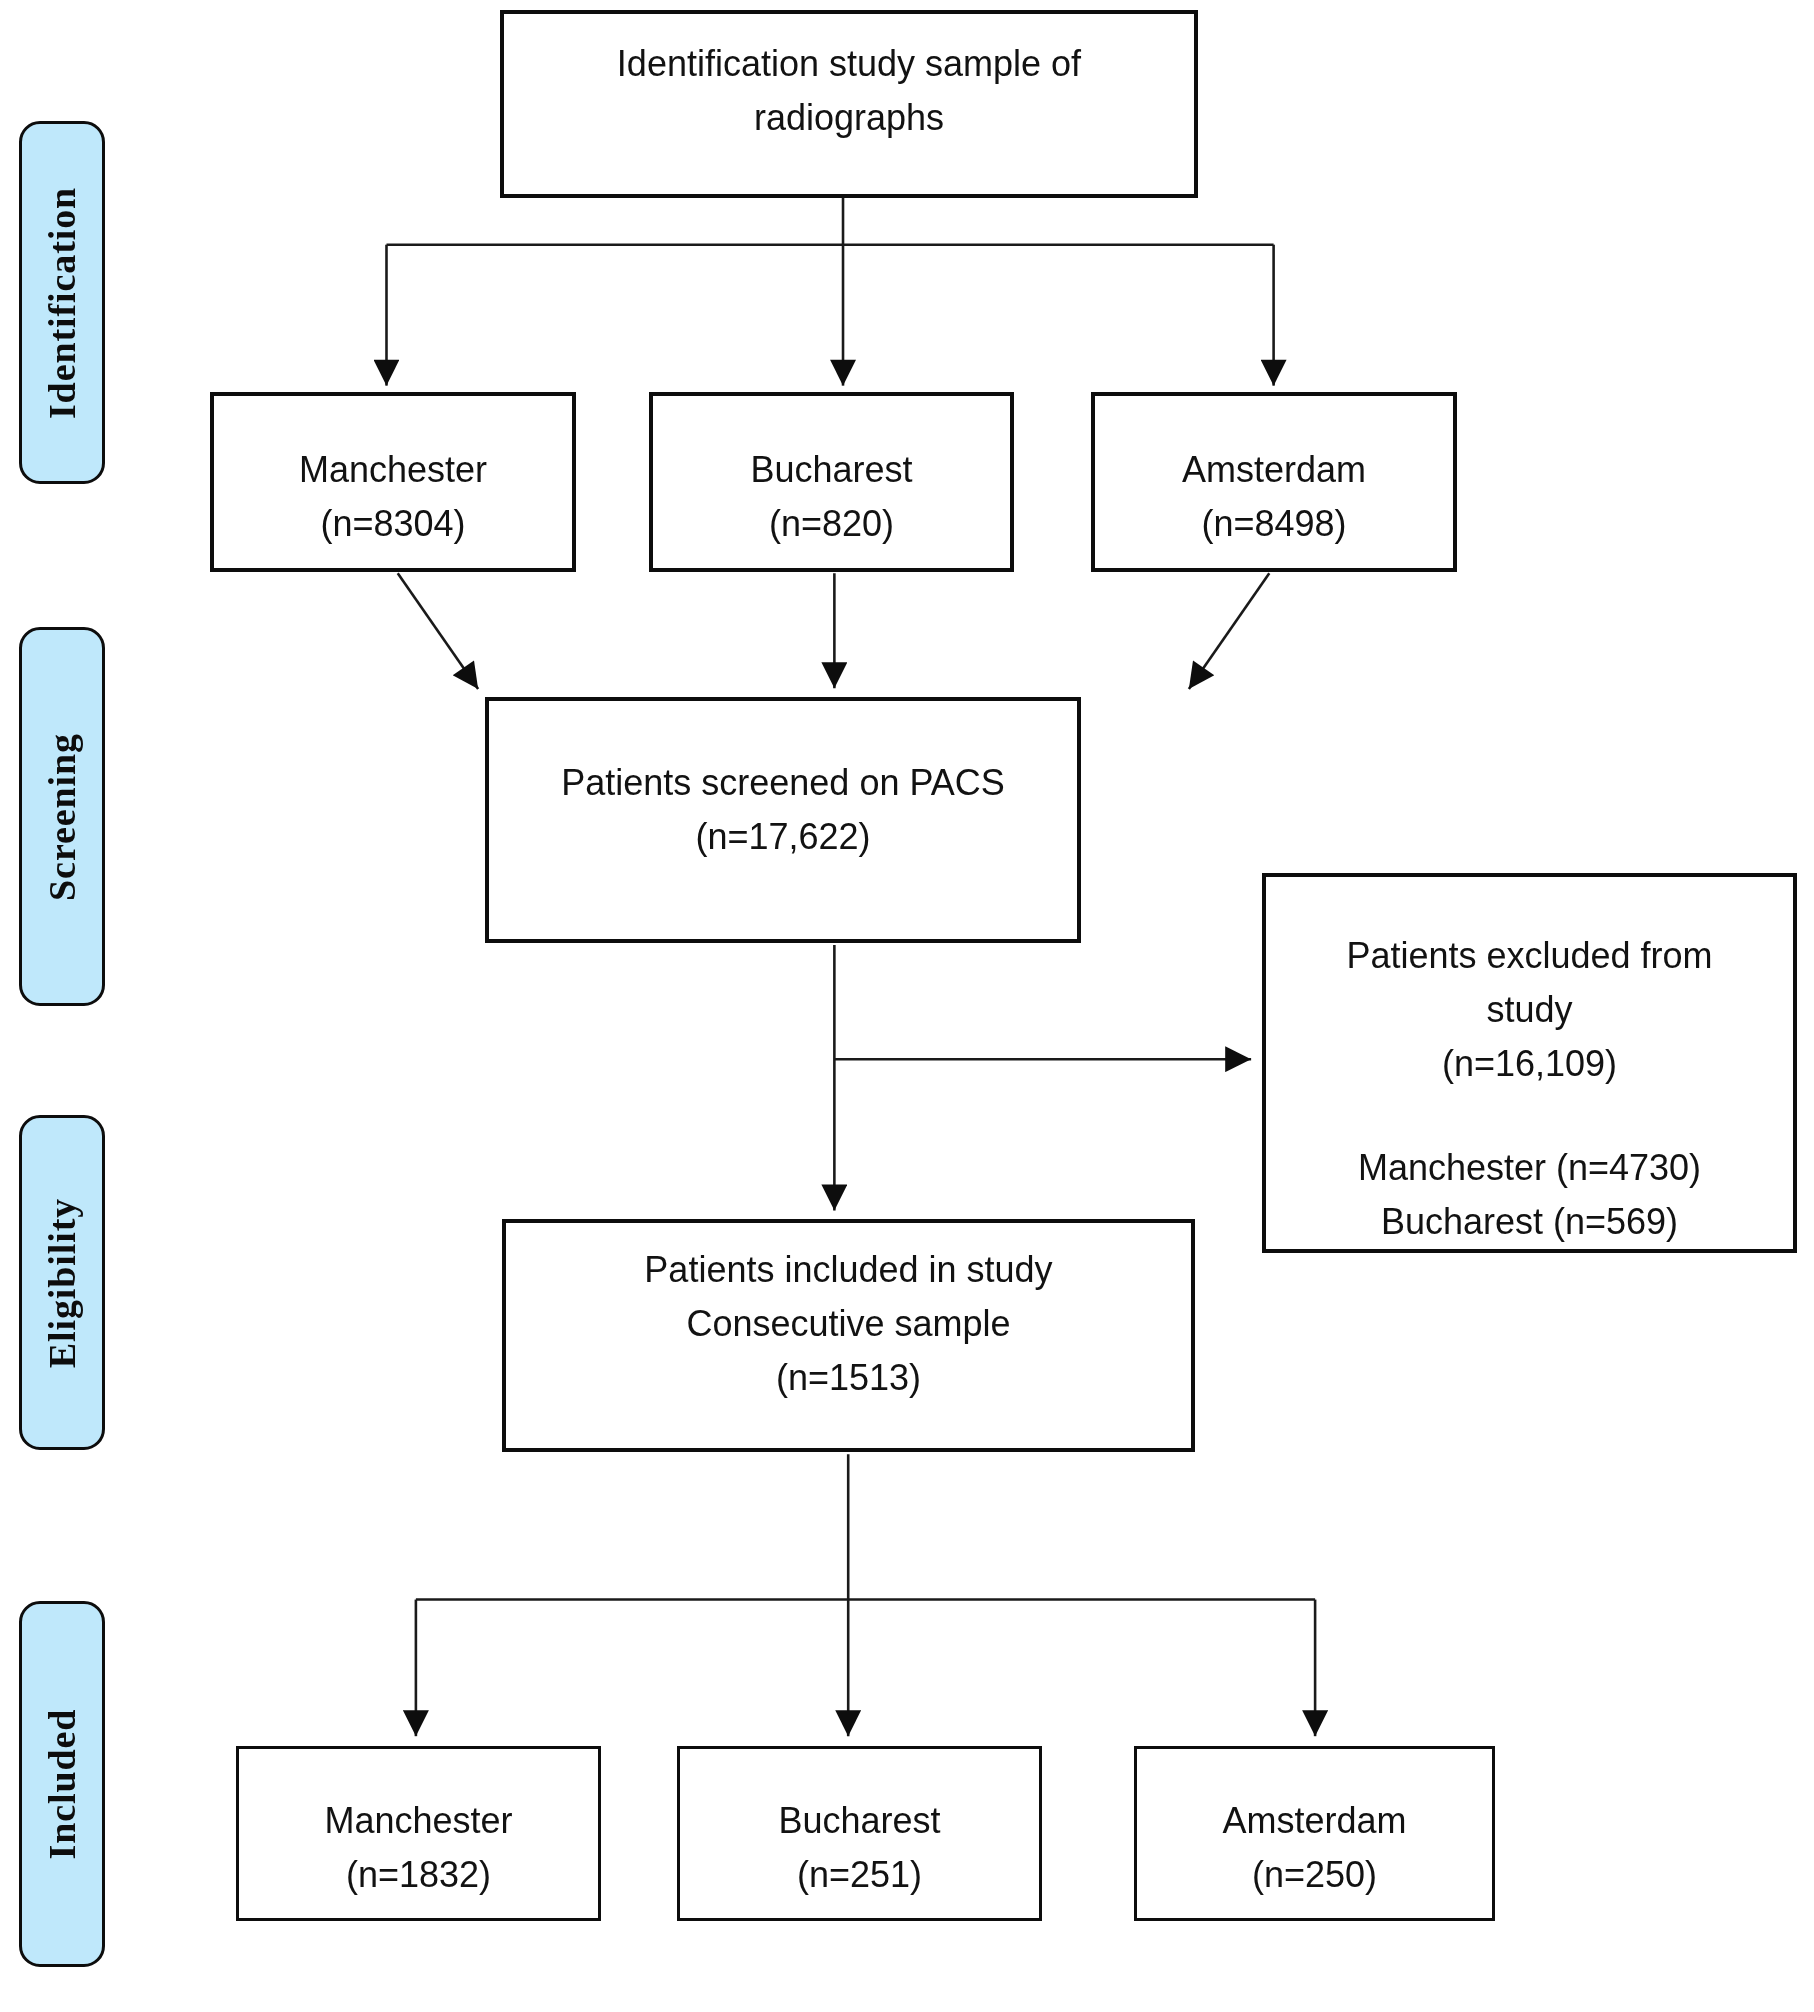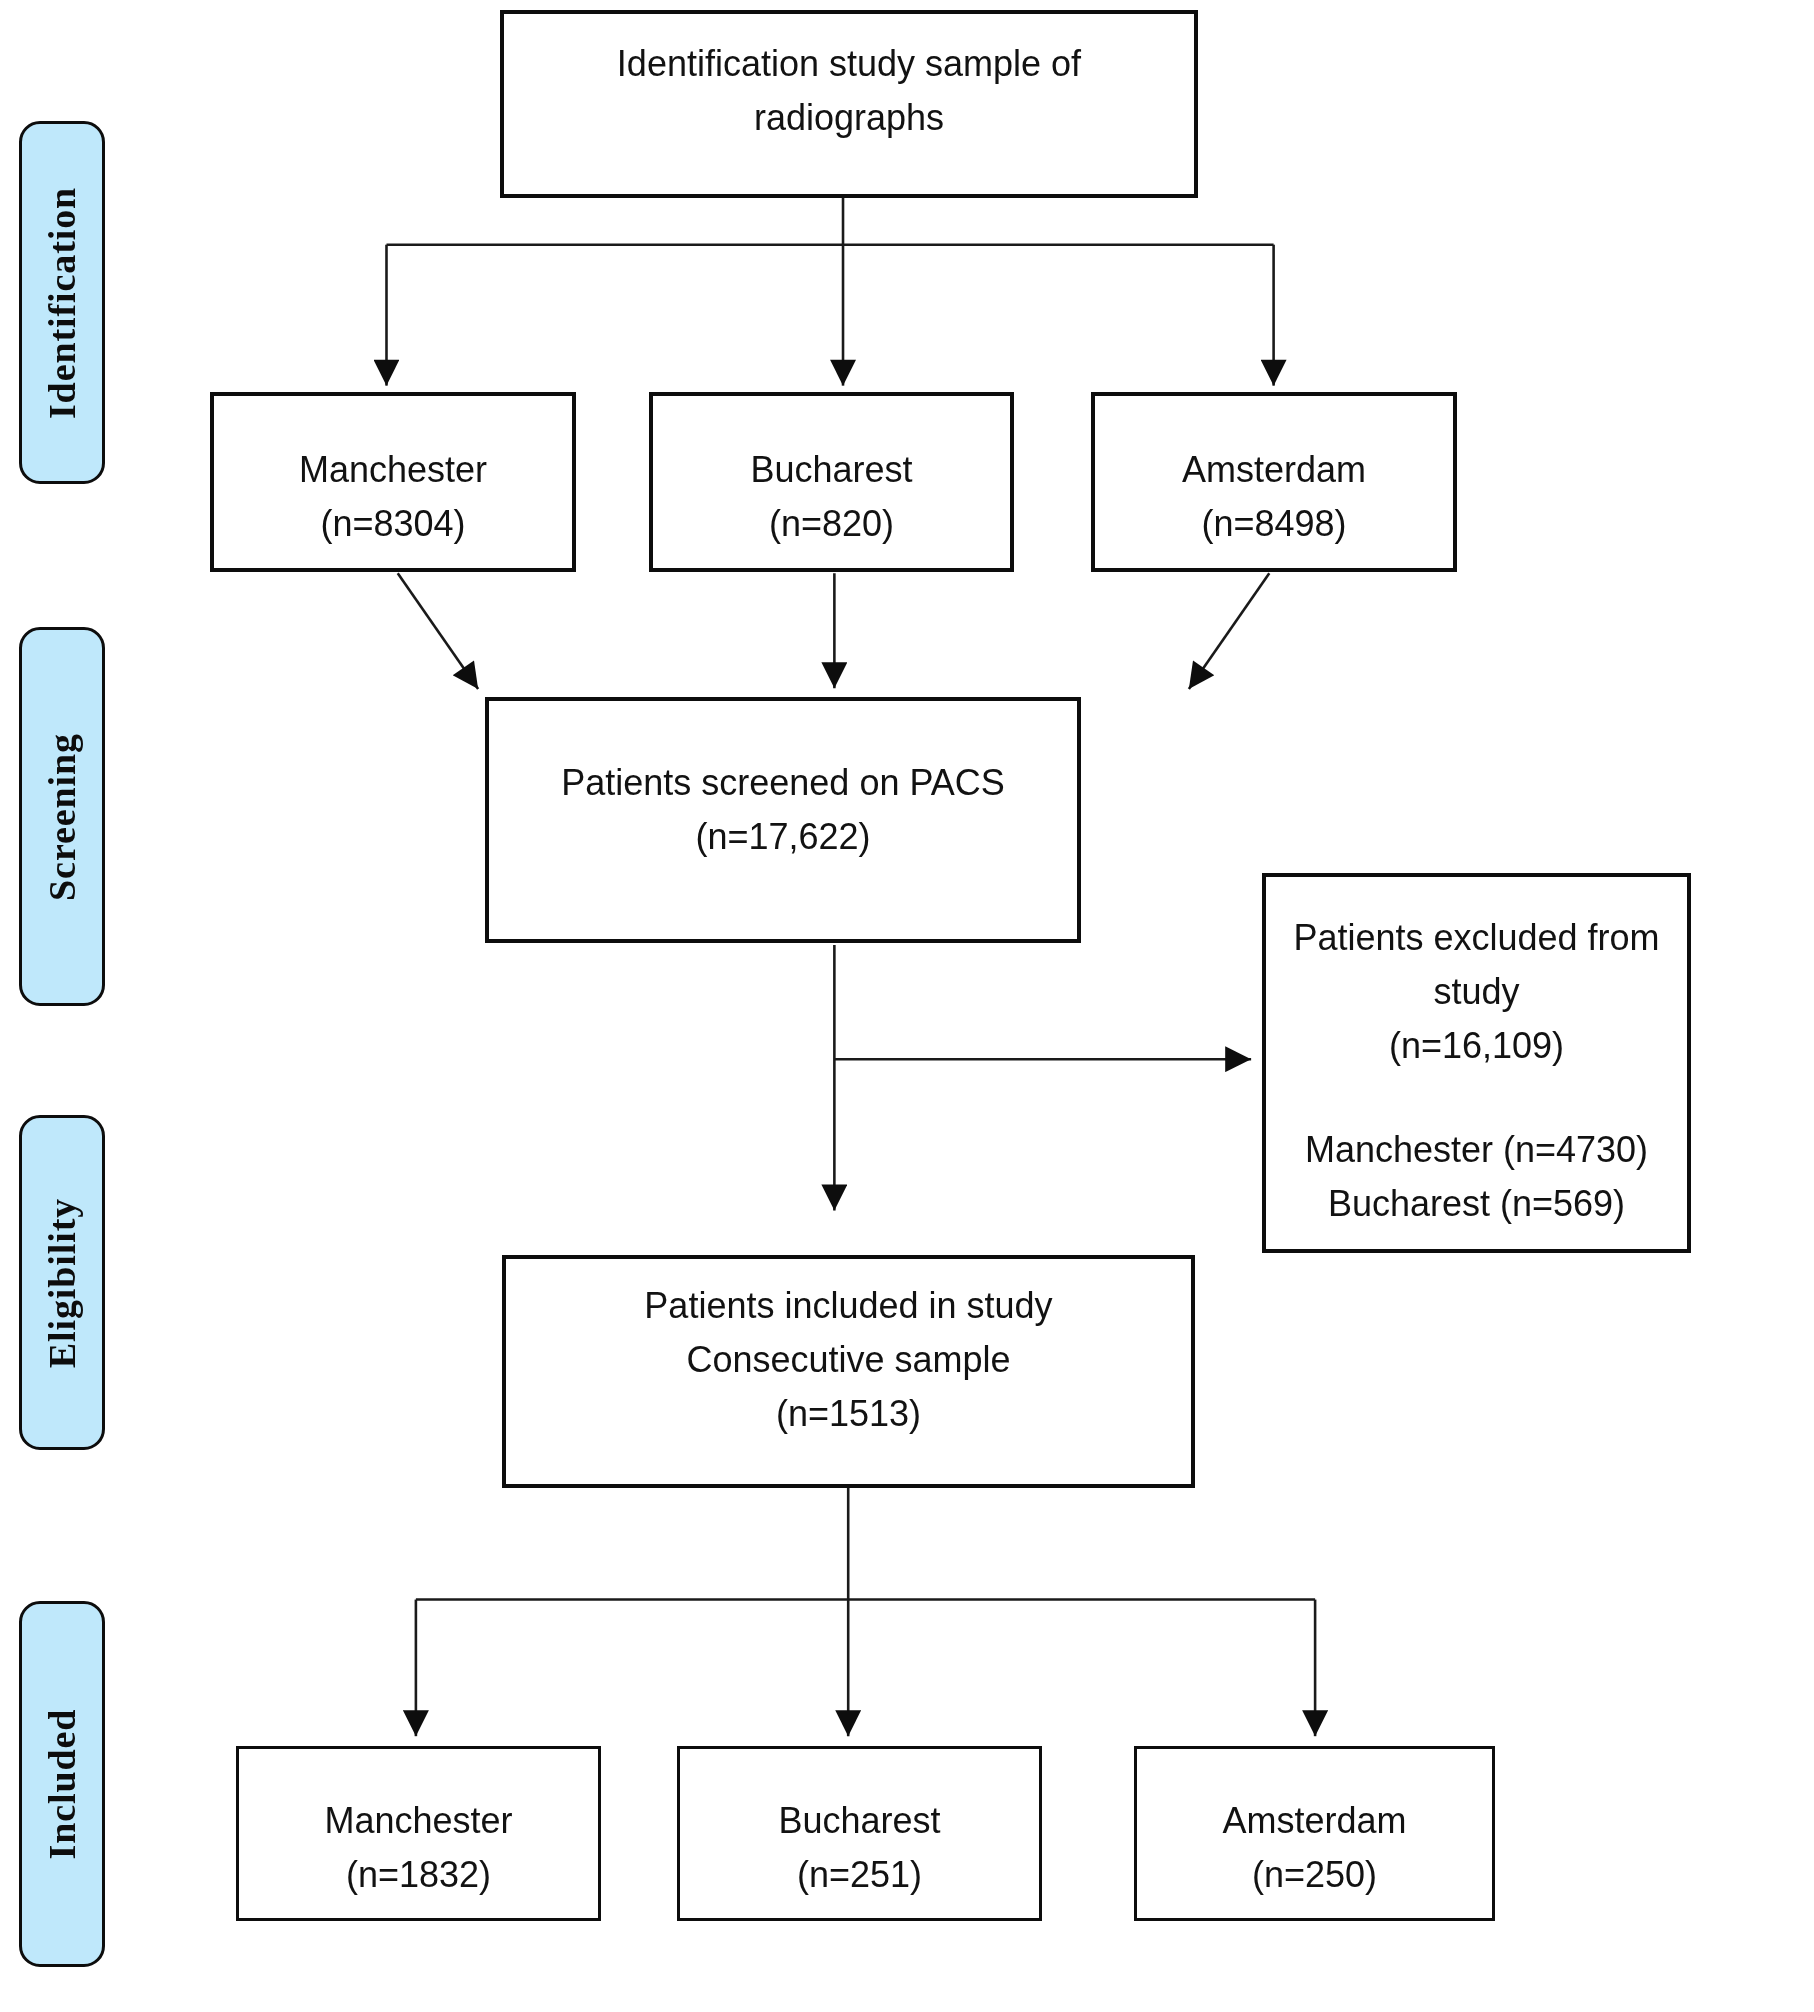--- a/index.html
+++ b/index.html
@@ -119,30 +119,30 @@
   <div class="fbox" style="left:1091px; top:392px; width:366px; height:180px; padding-top:29px;">
     <span>Amsterdam</span>
     <span>(n=8498)</span>
   </div>
 
   <div class="fbox" style="left:485px; top:697px; width:596px; height:246px; padding-bottom:21px;">
     <span>Patients screened on PACS</span>
     <span>(n=17,622)</span>
   </div>
 
-  <div class="fbox" style="left:1262px; top:873px; width:429px; height:380px; justify-content:center; padding-top:15.6px;">
+  <div class="fbox" style="left:1262px; top:873px; width:535px; height:380px; justify-content:flex-end; padding-top:15.6px;">
     <span>Patients excluded from</span>
     <span>study</span>
     <span>(n=16,109)</span>
     <span class="excluded-spacer"></span>
     <span>Manchester (n=4730)</span>
     <span>Bucharest (n=569)</span>
   </div>
 
-  <div class="fbox" style="left:502px; top:1219px; width:693px; height:233px; padding-bottom:24px;margin-top:36px;">
+  <div class="fbox" style="left:502px; top:1219px; width:693px; height:233px; padding-bottom:24px;">
     <span>Patients included in study</span>
     <span>Consecutive sample</span>
     <span>(n=1513)</span>
   </div>
 
   <div class="fbox thin" style="left:236px; top:1746px; width:365px; height:175px; padding-top:29px;">
     <span>Manchester</span>
     <span>(n=1832)</span>
   </div>
   <div class="fbox thin" style="left:677px; top:1746px; width:365px; height:175px; padding-top:29px;">

